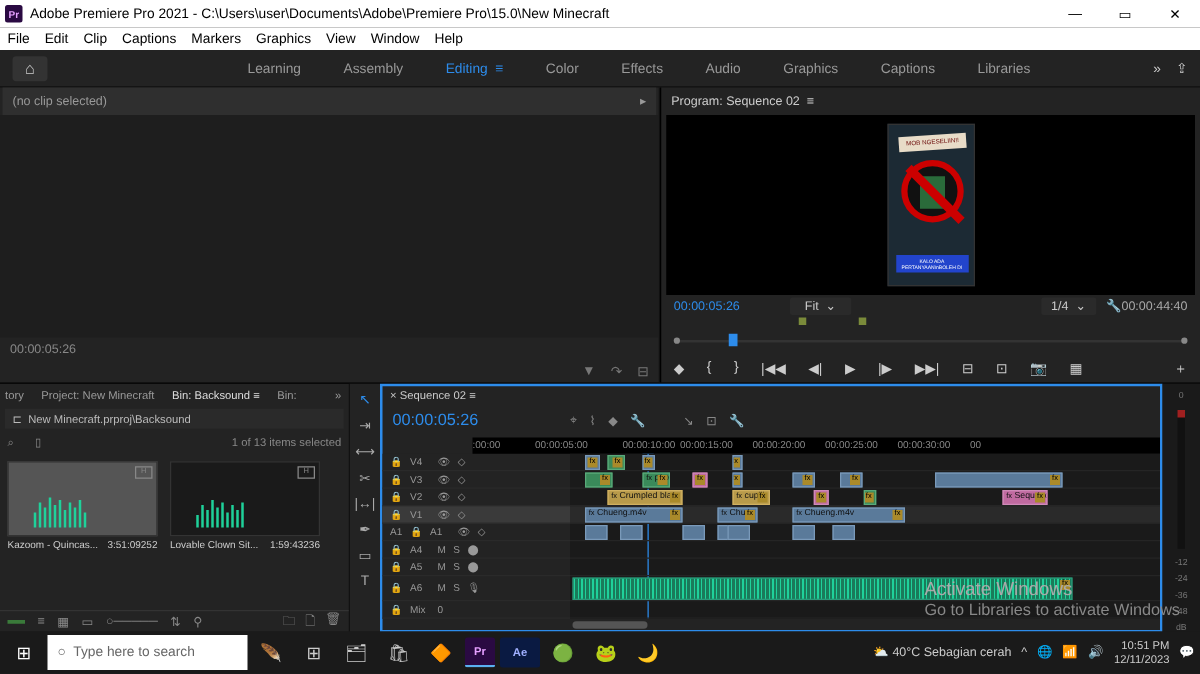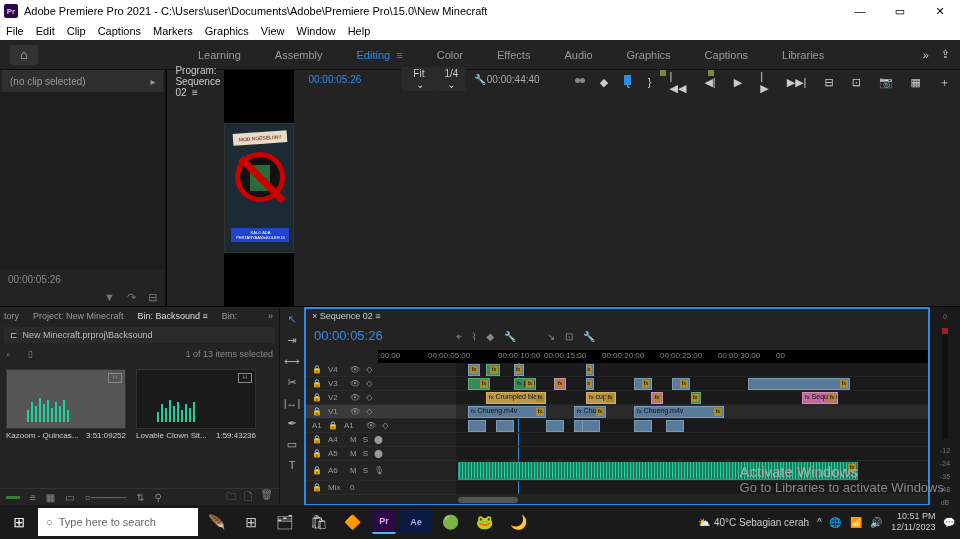--- a/index.html
+++ b/index.html
@@ -18,21 +18,21 @@
 .panels-top{height:236px;display:flex}
 .panel-left{width:528px;display:flex;flex-direction:column;border-right:1px solid #111}
 .panel-left .tabrow{height:22px;background:#232323;display:flex;align-items:center;padding-left:8px;gap:22px;font-size:10px;color:#999}
 .panel-left .tabrow .sel{color:#ddd}
 .panel-left .tabrow .ham{margin-left:4px;color:#777}
 .panel-left .noclip{height:22px;background:#2f2f2f;display:flex;align-items:center;padding:0 8px;font-size:10px;color:#999;margin:0 2px}
 .panel-left .noclip .arrow{margin-left:auto}
 .panel-left .body{flex:1;background:#1e1e1e}
 .panel-left .time{height:18px;padding-left:8px;font-size:10px;color:#888;display:flex;align-items:center}
 .panel-left .filterrow{height:18px;display:flex;align-items:center;justify-content:flex-end;padding-right:8px;gap:12px;color:#777}
-.panel-right{flex:1;display:flex;flex-direction:row;border-left:1px solid #000}
+.panel-right{flex:1;display:flex;flex-direction:column;border-left:1px solid #000}
 .panel-right .tabrow{height:22px;display:flex;align-items:center;padding-left:8px;font-size:10px;color:#ccc}
 .panel-right .monitor{flex:1;background:#000;margin:0 4px;position:relative;display:flex;align-items:center;justify-content:center}
 .preview{width:70px;height:130px;background:#1c2a34;position:relative;border:1px solid #333}
 .preview .tag1{position:absolute;top:8px;left:8px;width:54px;height:12px;background:#e8dcc8;transform:rotate(-4deg);font-size:5px;color:#600;text-align:center;line-height:12px}
 .preview .sign{position:absolute;top:28px;left:10px;width:50px;height:50px;border:5px solid #c00;border-radius:50%;background:#111}
 .preview .sign::after{content:"";position:absolute;width:60px;height:7px;background:#c00;top:19px;left:-8px;transform:rotate(45deg)}
 .preview .mob{position:absolute;top:8px;left:10px;width:20px;height:26px;background:#2a6b3a}
 .preview .cap{position:absolute;bottom:10px;left:6px;width:58px;height:14px;background:#2244cc;font-size:4px;color:#fff;text-align:center;padding-top:2px}
 .panel-right .controls1{height:18px;display:flex;align-items:center;padding:0 10px;font-size:10px}
 .panel-right .controls1 .tc{color:#2d8ceb;margin-right:40px}

